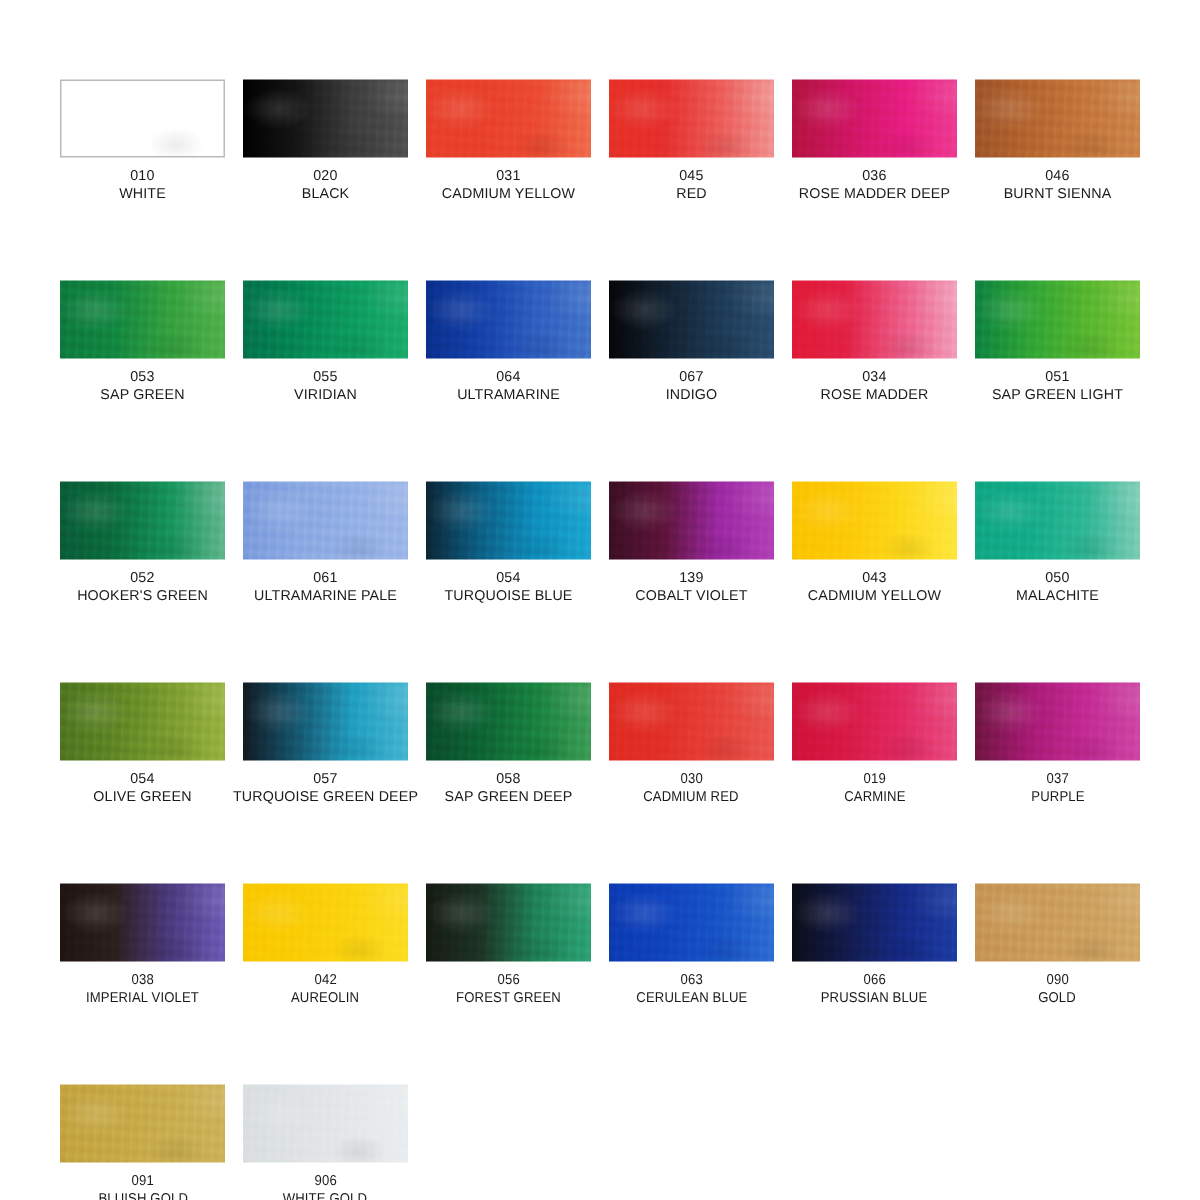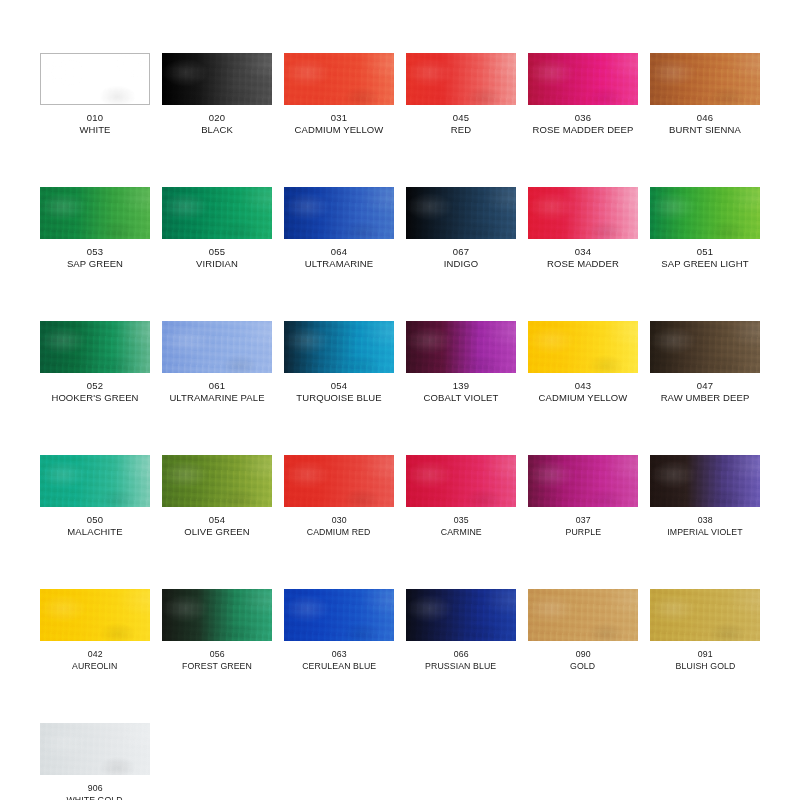--- a/index.html
+++ b/index.html
@@ -235,57 +235,65 @@
       </div>
       <div class="swatch-cell">
         <div class="swatch-chip" style="background: linear-gradient(90deg, rgb(251, 196, 0) 0%, rgb(252, 201, 7) 33%, rgb(253, 216, 27) 67%, rgb(254, 230, 60) 100%);">
           <span class="mottle"></span>
           <span class="grain"></span>
         </div>
         <div class="swatch-code">043</div>
         <div class="swatch-name">CADMIUM YELLOW</div>
       </div>
       <div class="swatch-cell">
-        <div class="swatch-chip" style="background: linear-gradient(90deg, rgb(36, 28, 20) 0%, rgb(65, 50, 36) 33%, rgb(93, 74, 52) 67%, rgb(110, 90, 66) 100%);">
-          <span class="mottle"></span>
-          <span class="grain"></span>
-        </div>
-        <div class="swatch-code">047</div>
-        <div class="swatch-name">RAW UMBER DEEP</div>
-      </div>
-      <div class="swatch-cell">
         <div class="swatch-chip" style="background: linear-gradient(90deg, rgb(16, 166, 131) 0%, rgb(19, 171, 136) 33%, rgb(47, 182, 148) 67%, rgb(124, 203, 180) 100%);">
           <span class="mottle"></span>
           <span class="grain"></span>
         </div>
         <div class="swatch-code">050</div>
         <div class="swatch-name">MALACHITE</div>
       </div>
       <div class="swatch-cell">
         <div class="swatch-chip" style="background: linear-gradient(90deg, rgb(78, 117, 33) 0%, rgb(94, 132, 36) 33%, rgb(122, 155, 47) 67%, rgb(151, 178, 62) 100%);">
           <span class="mottle"></span>
           <span class="grain"></span>
         </div>
         <div class="swatch-code">054</div>
         <div class="swatch-name">OLIVE GREEN</div>
       </div>
+      <div class="swatch-cell">
+        <div class="swatch-chip" style="background: linear-gradient(90deg, rgb(16, 26, 34) 0%, rgb(21, 86, 111) 33%, rgb(33, 158, 193) 67%, rgb(68, 180, 208) 100%);">
+          <span class="mottle"></span>
+          <span class="grain"></span>
+        </div>
+        <div class="swatch-code">057</div>
+        <div class="swatch-name">TURQUOISE GREEN DEEP</div>
+      </div>
+      <div class="swatch-cell">
+        <div class="swatch-chip" style="background: linear-gradient(90deg, rgb(10, 75, 42) 0%, rgb(13, 98, 51) 33%, rgb(25, 129, 63) 67%, rgb(60, 155, 85) 100%);">
+          <span class="mottle"></span>
+          <span class="grain"></span>
+        </div>
+        <div class="swatch-code">058</div>
+        <div class="swatch-name">SAP GREEN DEEP</div>
+      </div>
       <div class="swatch-cell cond">
         <div class="swatch-chip" style="background: linear-gradient(90deg, rgb(224, 43, 34) 0%, rgb(226, 47, 38) 33%, rgb(230, 66, 58) 67%, rgb(233, 86, 79) 100%);">
           <span class="mottle"></span>
           <span class="grain"></span>
         </div>
         <div class="swatch-code">030</div>
         <div class="swatch-name">CADMIUM RED</div>
       </div>
       <div class="swatch-cell cond">
         <div class="swatch-chip" style="background: linear-gradient(90deg, rgb(207, 18, 56) 0%, rgb(215, 25, 69) 33%, rgb(226, 42, 98) 67%, rgb(232, 75, 128) 100%);">
           <span class="mottle"></span>
           <span class="grain"></span>
         </div>
-        <div class="swatch-code">035</div>
+        <div class="swatch-code">019</div>
         <div class="swatch-name">CARMINE</div>
       </div>
       <div class="swatch-cell cond">
         <div class="swatch-chip" style="background: linear-gradient(90deg, rgb(110, 20, 64) 0%, rgb(166, 26, 114) 33%, rgb(195, 42, 147) 67%, rgb(204, 70, 163) 100%);">
           <span class="mottle"></span>
           <span class="grain"></span>
         </div>
         <div class="swatch-code">037</div>
         <div class="swatch-name">PURPLE</div>
       </div>

